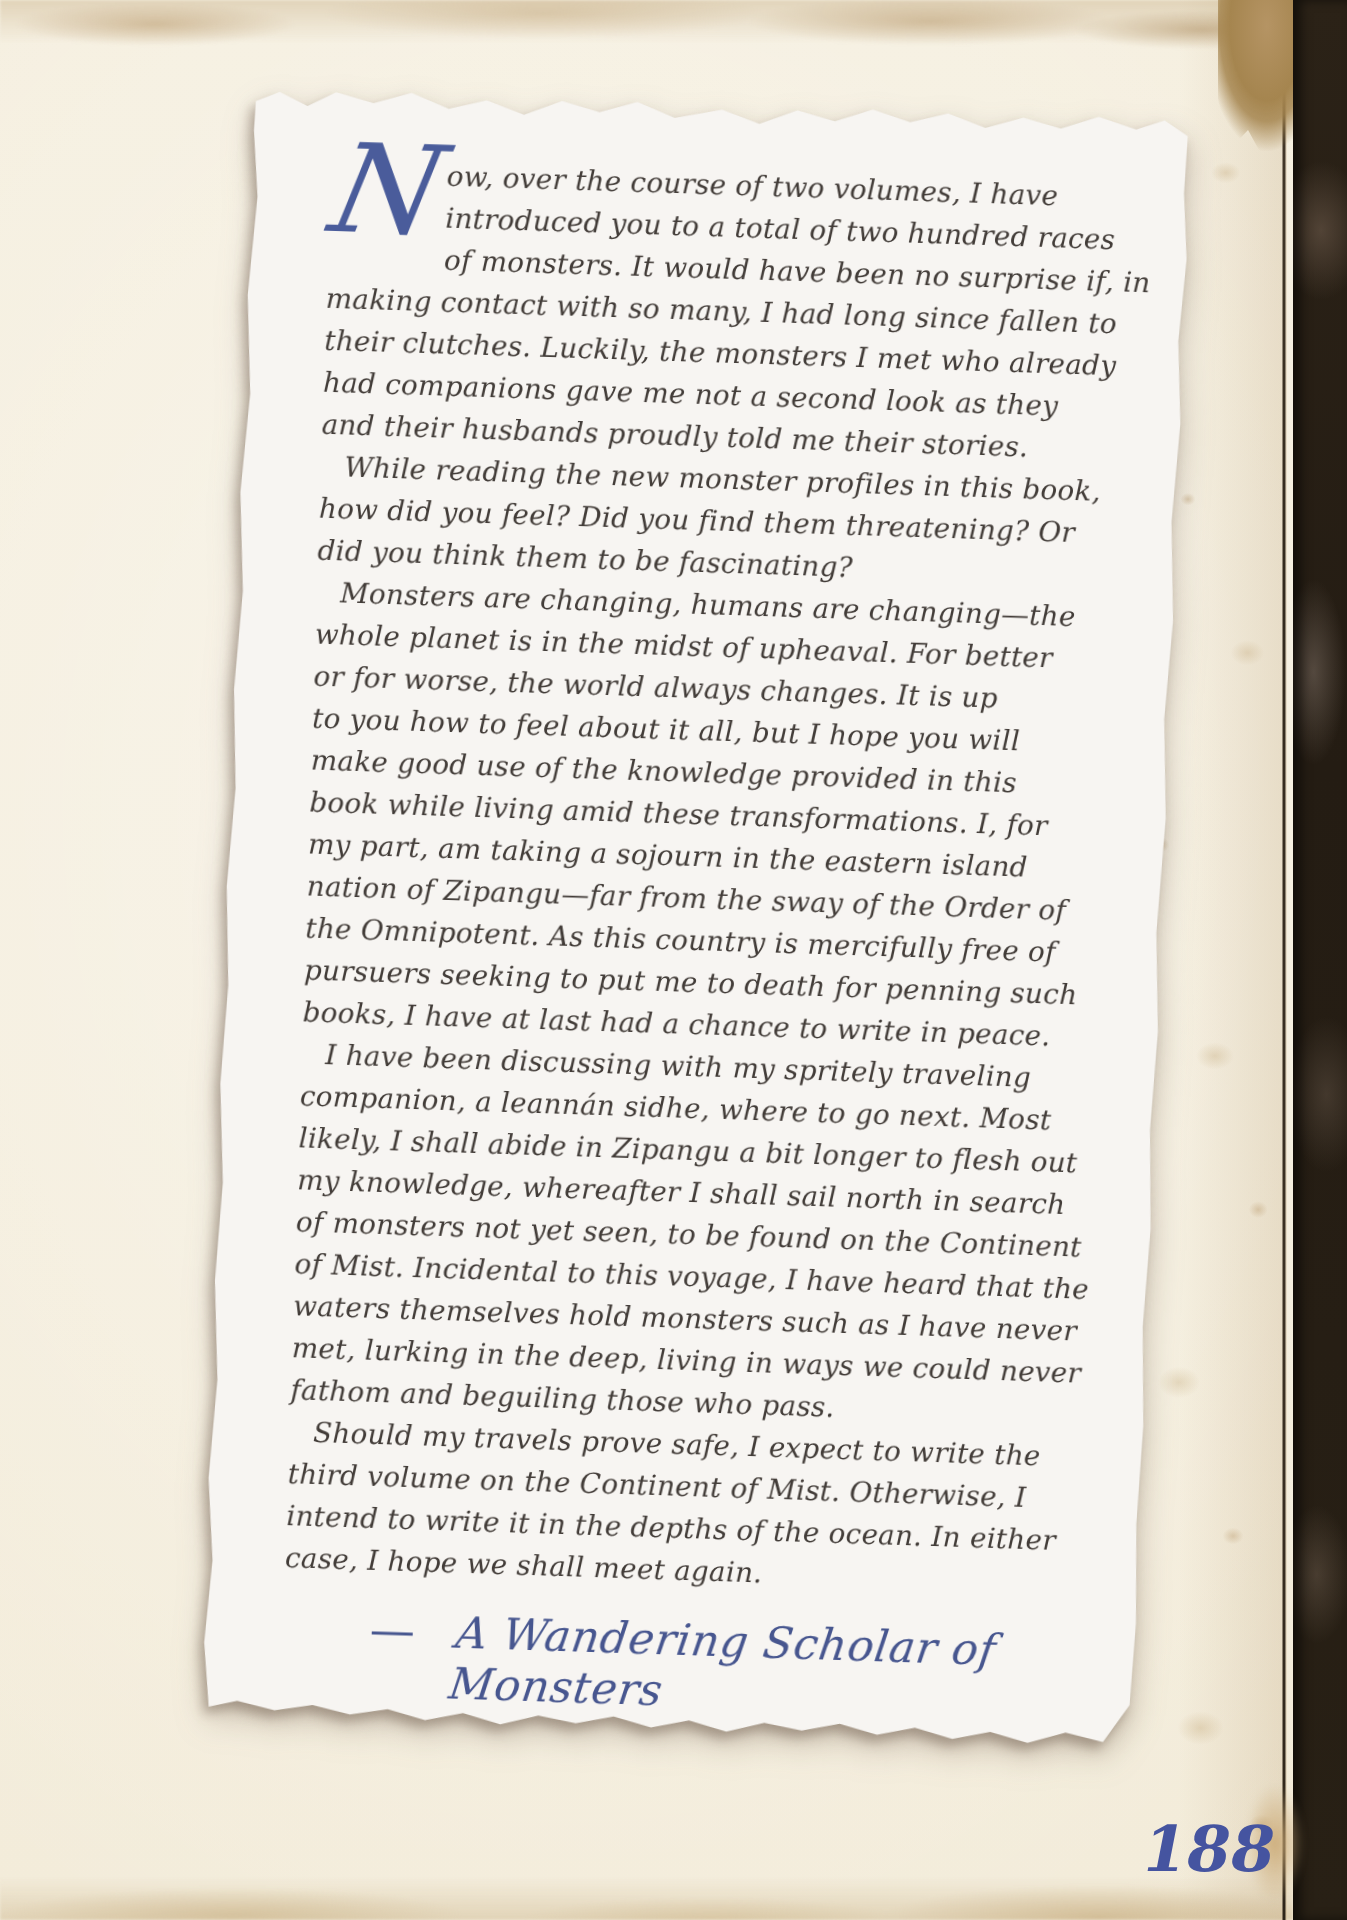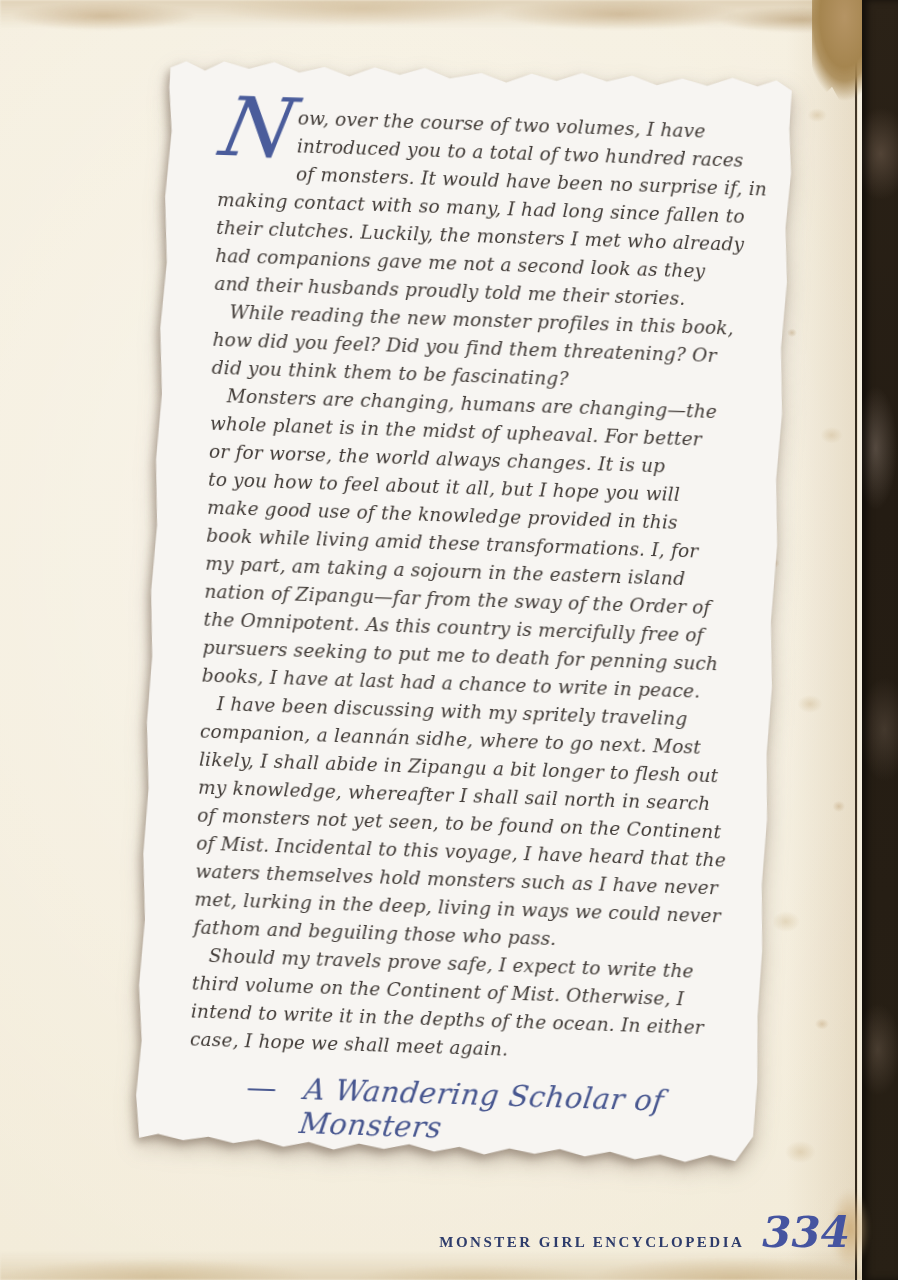--- a/index.html
+++ b/index.html
@@ -244,15 +244,14 @@
 
     <div class="signature-row">
       <span class="signature-dash">—</span>
       <span class="signature">A Wandering Scholar of Monsters</span>
     </div>
 
   </div>
 </div>
 
 <div class="footer">
-  <span class="book-title">MONSTER GIRL ENCYCLOPEDIA</span>
-  <span class="page-number">334</span>
+  <span class="page-number">188</span>
 </div>
 
 </body></html>

